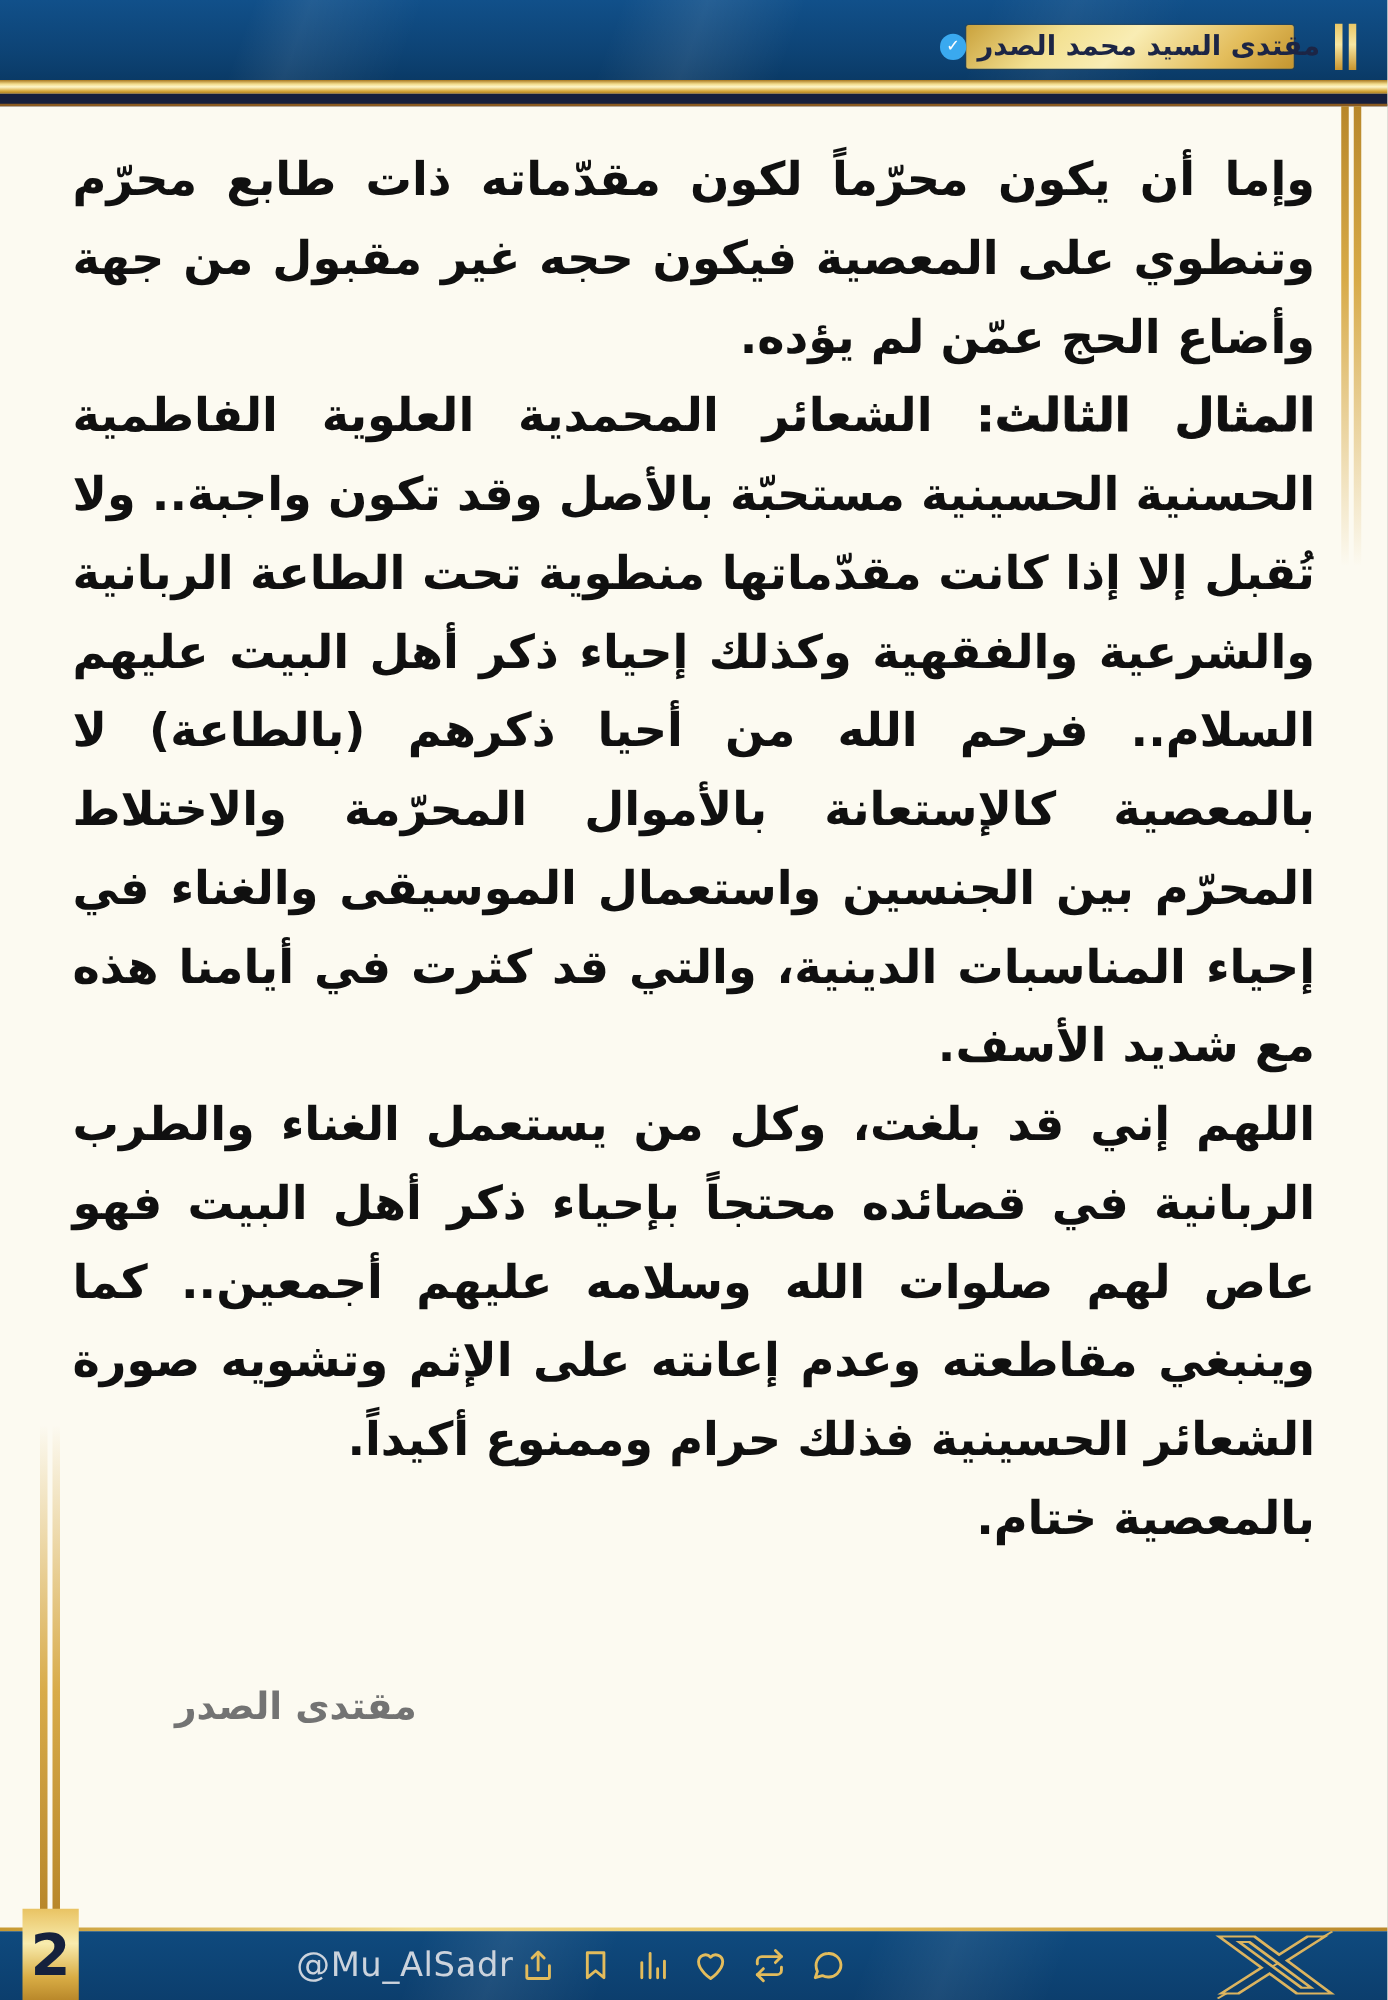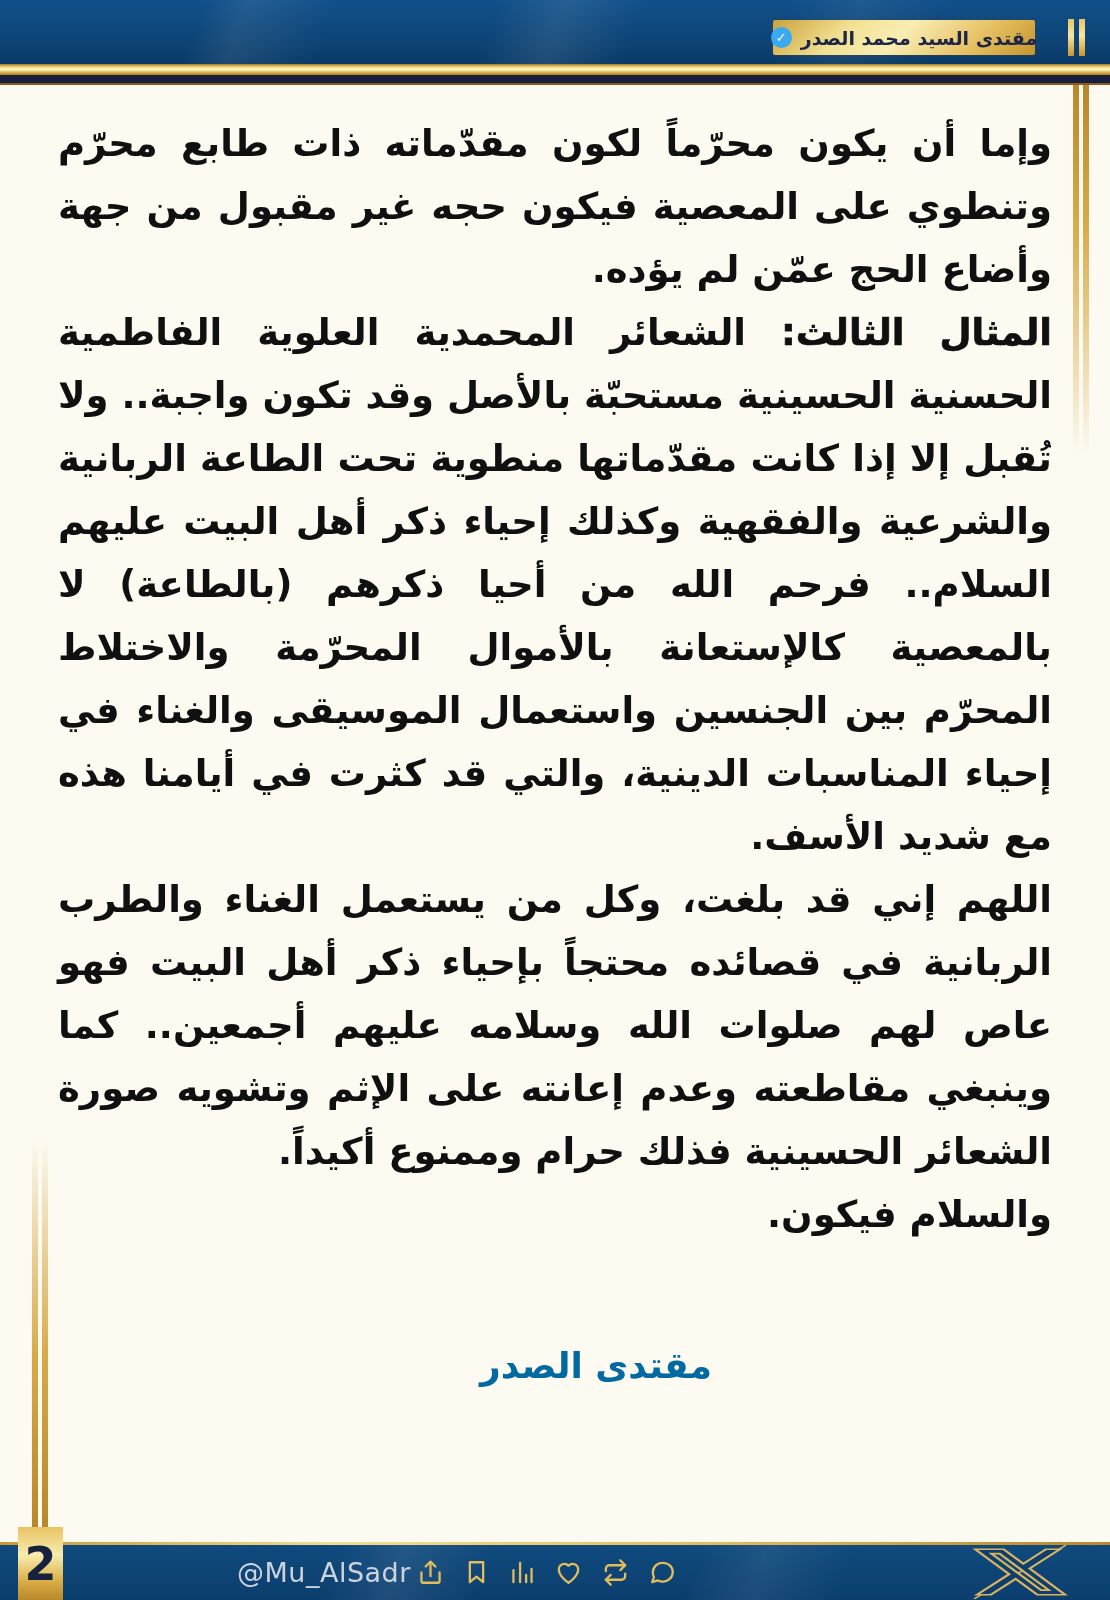--- a/index.html
+++ b/index.html
@@ -20,21 +20,21 @@
   }
   .name-badge{
     position:absolute; top:20px; right:75px; width:262px; height:35px;
     display:flex; align-items:center; justify-content:center; gap:9px;
     direction:rtl;
     background:linear-gradient(135deg,#caa23c 0%, #f3e193 28%, #f9edb4 48%, #e3bd5c 78%, #c4952f 100%);
     border-radius:2px;
     box-shadow:0 0 0 1px rgba(90,60,10,0.25);
   }
   .name-badge .author{
-    color:#1c2545; font-weight:bold; font-size:19px; white-space:nowrap;
+    color:#1c2545; font-weight:bold; font-size:22px; white-space:nowrap;
   }
   .verified{
     width:21px; height:21px; border-radius:50%;
     background:#3aa9ef; color:#fff; font-size:13px; font-weight:bold;
     display:flex; align-items:center; justify-content:center; flex:0 0 auto;
   }
   .verified::before{content:"✓";}
   .badge-bars{
     position:absolute; top:19px; right:25px; height:37px; display:flex; gap:5px;
   }
@@ -69,22 +69,22 @@
 
   
   .content{
     position:absolute; top:112px; right:58px; left:58px;
     direction:rtl; text-align:justify;
     color:#101010; font-weight:bold; font-size:37px; line-height:63px;
   }
   .content p{margin:0; padding:0;}
   .lead{ -webkit-text-stroke:0.7px #101010; }
   .signature{
-    margin-top:88px; direction:rtl; text-align:center; padding-left:82px;
-    font-size:36px; font-weight:bold; color:#0369a1;
+    margin-top:88px; direction:rtl; text-align:left; padding-left:82px;
+    font-size:30px; font-weight:bold; color:#737373;
   }
 
   
   .page-number-box{
     position:absolute; left:18px; top:1527px; width:45px; height:73px; z-index:3;
     display:flex; align-items:center; justify-content:center;
     background:linear-gradient(180deg,#e9c363 0%, #f8ecae 38%, #d9ad45 75%, #b9882a 100%);
     color:#15213d; font-size:46px; font-weight:bold;
   }
 
@@ -135,21 +135,21 @@
     </div>
   <div class="left-lines">
       <i></i>
       <i></i>
     </div>
 
   <main class="content">
     <p><span>وإما أن يكون محرّماً لكون مقدّماته ذات طابع محرّم وتنطوي على المعصية فيكون حجه غير مقبول من جهة وأضاع الحج عمّن لم يؤده.</span></p>
     <p><span class="lead">المثال الثالث:</span><span> الشعائر المحمدية العلوية الفاطمية الحسنية الحسينية مستحبّة بالأصل وقد تكون واجبة.. ولا تُقبل إلا إذا كانت مقدّماتها منطوية تحت الطاعة الربانية والشرعية والفقهية وكذلك إحياء ذكر أهل البيت عليهم السلام.. فرحم الله من أحيا ذكرهم (بالطاعة) لا بالمعصية كالإستعانة بالأموال المحرّمة والاختلاط المحرّم بين الجنسين واستعمال الموسيقى والغناء في إحياء المناسبات الدينية، والتي قد كثرت في أيامنا هذه مع شديد الأسف.</span></p>
     <p><span>اللهم إني قد بلغت، وكل من يستعمل الغناء والطرب الربانية في قصائده محتجاً بإحياء ذكر أهل البيت فهو عاص لهم صلوات الله وسلامه عليهم أجمعين.. كما وينبغي مقاطعته وعدم إعانته على الإثم وتشويه صورة الشعائر الحسينية فذلك حرام وممنوع أكيداً.</span></p>
-    <p><span>والسلام فيكون.</span></p>
+    <p><span>بالمعصية ختام.</span></p>
     <div class="signature">مقتدى الصدر</div>
   </main>
 
   <div class="page-number-box">
     <span>2</span>
   </div>
 
   <div class="footer-topline"></div>
   <div class="footer-bar">
     <span class="handle">@Mu_AlSadr</span>

